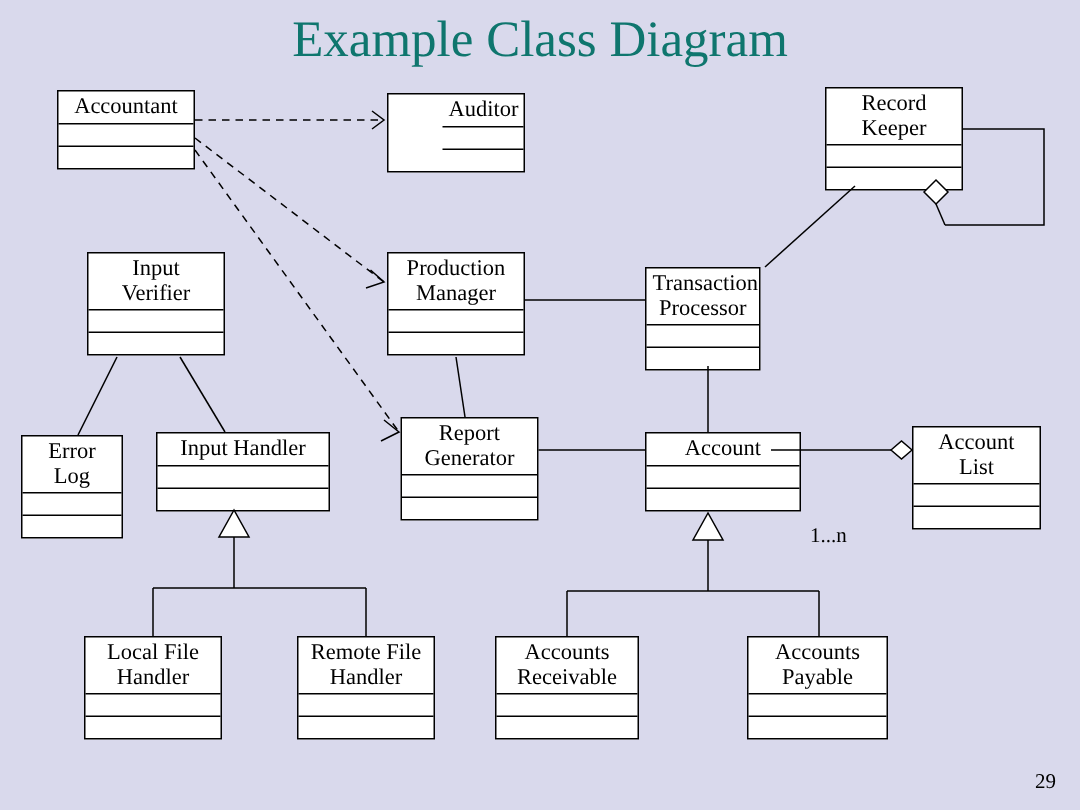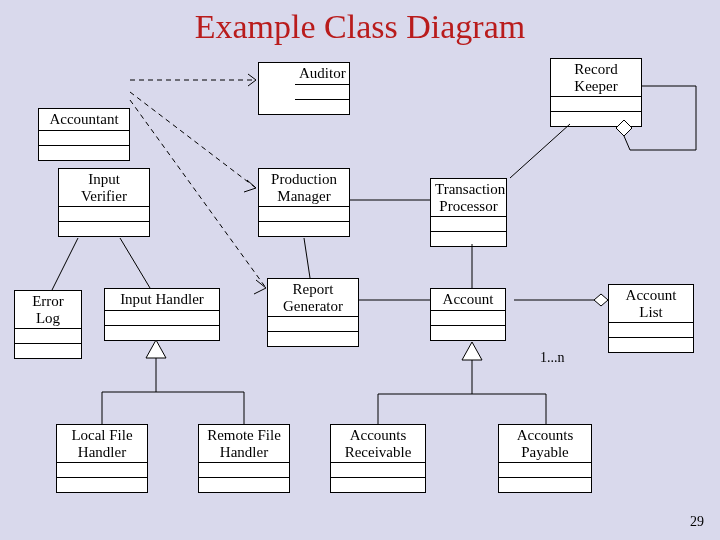--- a/index.html
+++ b/index.html
@@ -15,21 +15,21 @@
     position: relative;
     width: 720px;
     height: 540px;
   }
   .title {
     position: absolute;
     left: 0; right: 0;
     top: 8px;
     text-align: center;
     font-size: 34px;
-    color: #b91c1c;
+    color: #0f766e;
   }
   .class-box {
     position: absolute;
     background: #fff;
     border: 1px solid #000;
     box-sizing: border-box;
   }
   .class-name {
     text-align: center;
     font-size: 15px;
@@ -62,21 +62,21 @@
     font-size: 14px;
   }
 </style>
 </head>
 <body>
 
 <div class="stage">
 
   <div class="title">Example Class Diagram</div>
 
-  <div class="class-box" style="left:38px; top:60px; width:92px;margin-top:48px;">
+  <div class="class-box" style="left:38px; top:60px; width:92px;">
     <div class="class-name">Accountant</div>
     <div class="sep"></div>
       <div class="slot"></div>
     <div class="sep"></div>
       <div class="slot"></div>
   </div>
 
   <div class="class-box" style="left:258px; top:62px; width:92px;padding-left:36px;">
     <div class="class-name">Auditor</div>
     <div class="sep"></div>
@@ -139,21 +139,21 @@
 
   <div class="class-box" style="left:267px; top:278px; width:92px;">
     <div class="class-name">Report
 Generator</div>
     <div class="sep"></div>
       <div class="slot"></div>
     <div class="sep"></div>
       <div class="slot"></div>
   </div>
 
-  <div class="class-box" style="left:430px; top:288px; width:76px;">
+  <div class="class-box" style="left:430px; top:288px; width:104px;">
     <div class="class-name">Account</div>
     <div class="sep"></div>
       <div class="slot"></div>
     <div class="sep"></div>
       <div class="slot"></div>
   </div>
 
   <div class="class-box" style="left:608px; top:284px; width:86px;">
     <div class="class-name">Account List</div>
     <div class="sep"></div>

